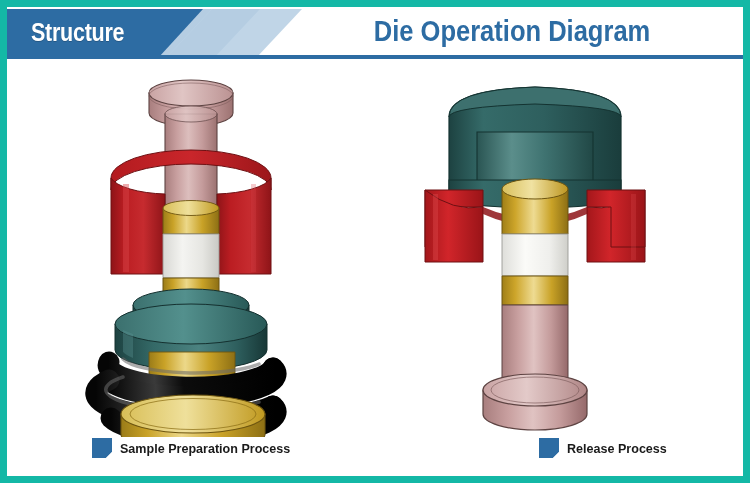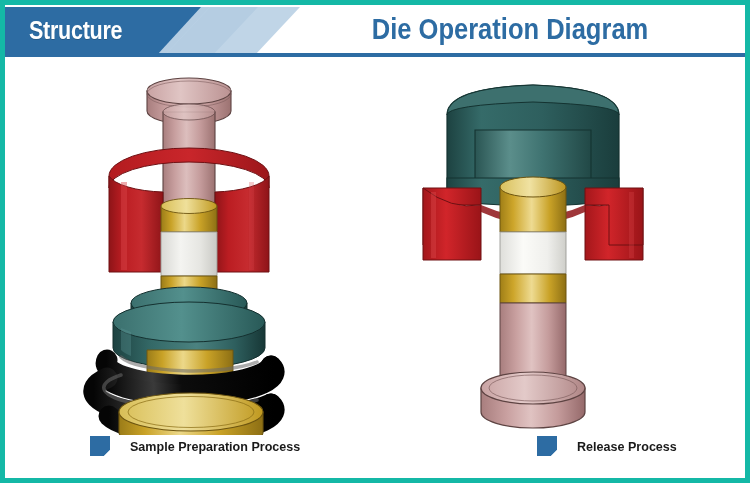--- a/index.html
+++ b/index.html
@@ -8,21 +8,21 @@
     background: #ffffff;
   }
   body {
     font-family: "Liberation Sans", sans-serif;
   }
   #page {
     position: relative;
     width: 750px;
     height: 483px;
     background: #ffffff;
-    border: 5px solid #14b8a6;
+    border: 7px solid #14b8a6;
     box-sizing: border-box;
     overflow: hidden;
   }
 
   
   .header {
     position: absolute;
     left: 0; top: 0;
     width: 750px;
     height: 55px;
@@ -78,21 +78,21 @@
   .panel-left  { left: 30px;  width: 340px; }
   .panel-right { left: 400px; width: 330px; }
   .panel svg { display: block; }
 
   
   .caption {
     position: absolute;
     height: 22px;
     display: flex;
     align-items: center;
-    gap: 20px;
+    gap: 8px;
   }
   .caption-left  { left: 85px;  top: 430px; }
   .caption-right { left: 508px; top: 430px; margin-left: 24px; }
   .cap-marker {
     width: 20px;
     height: 20px;
     flex: 0 0 auto;
     display: block;
   }
   .cap-text {

